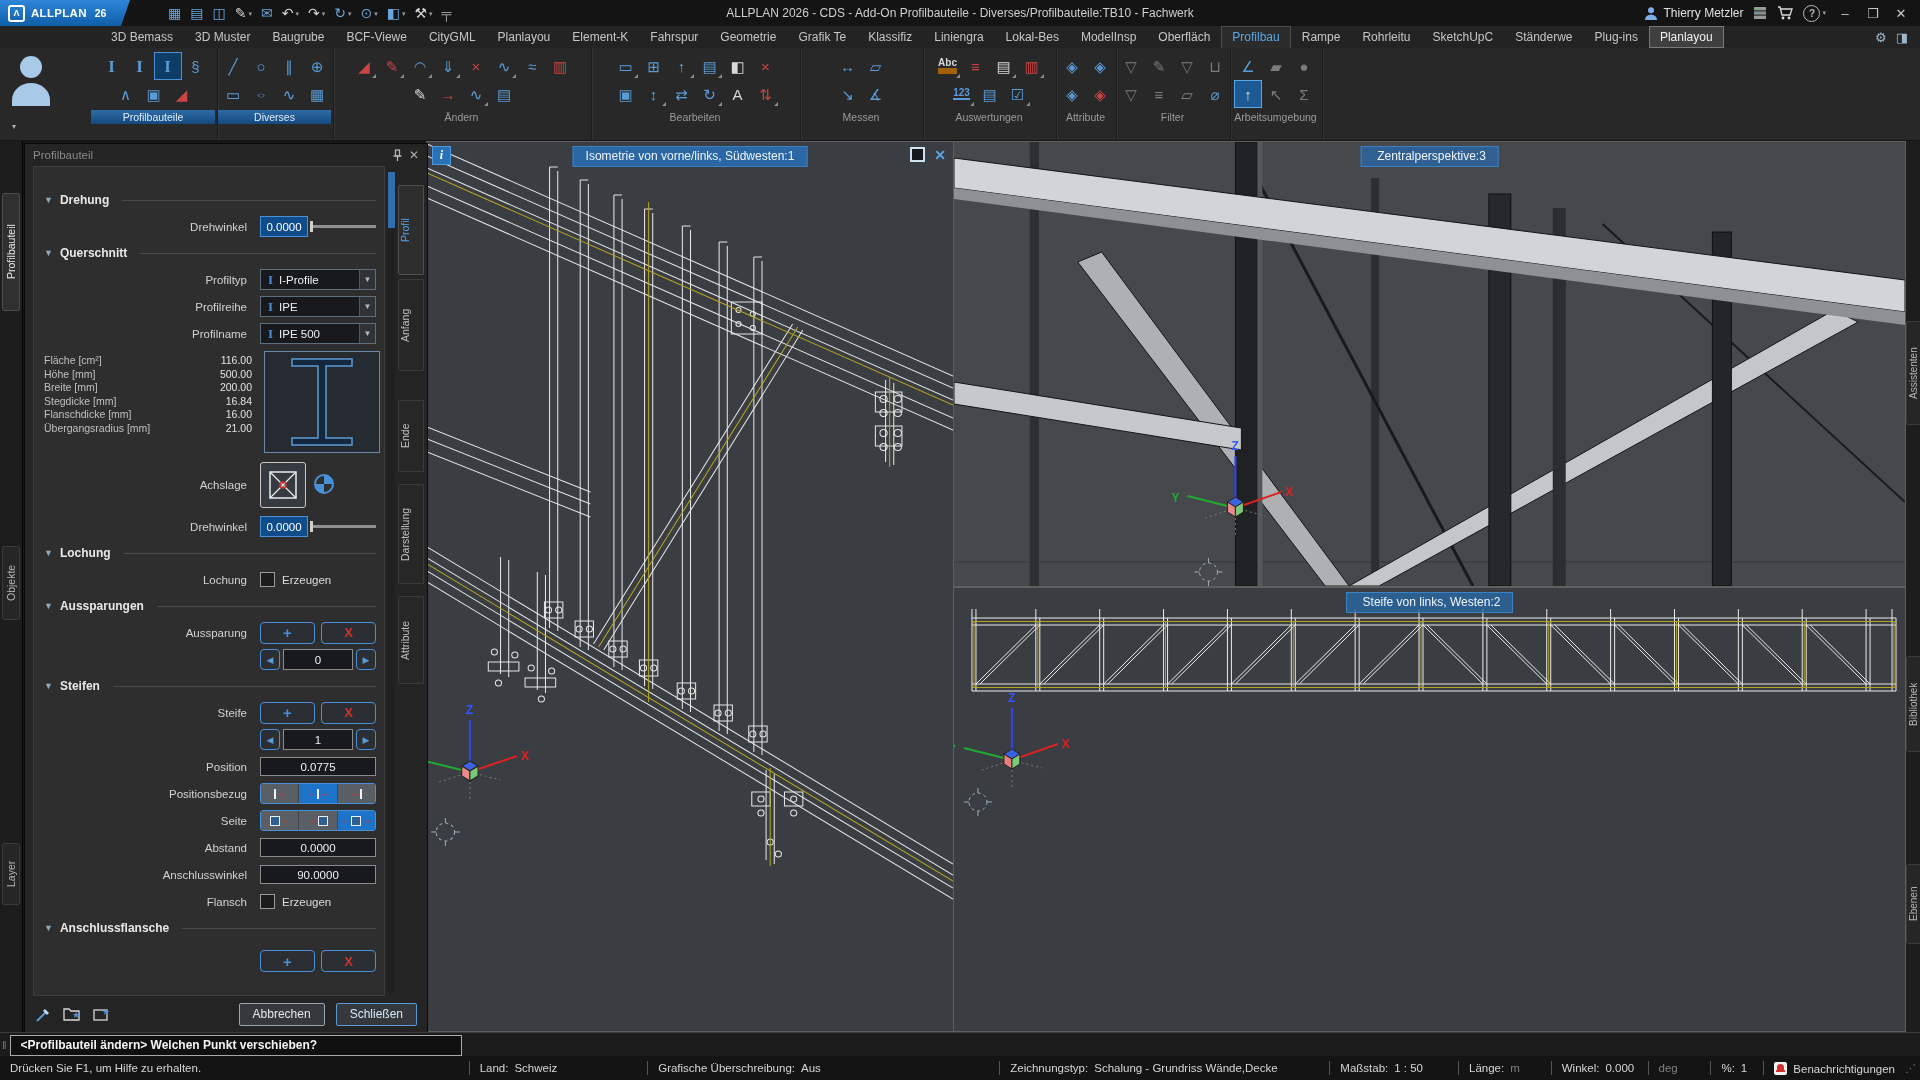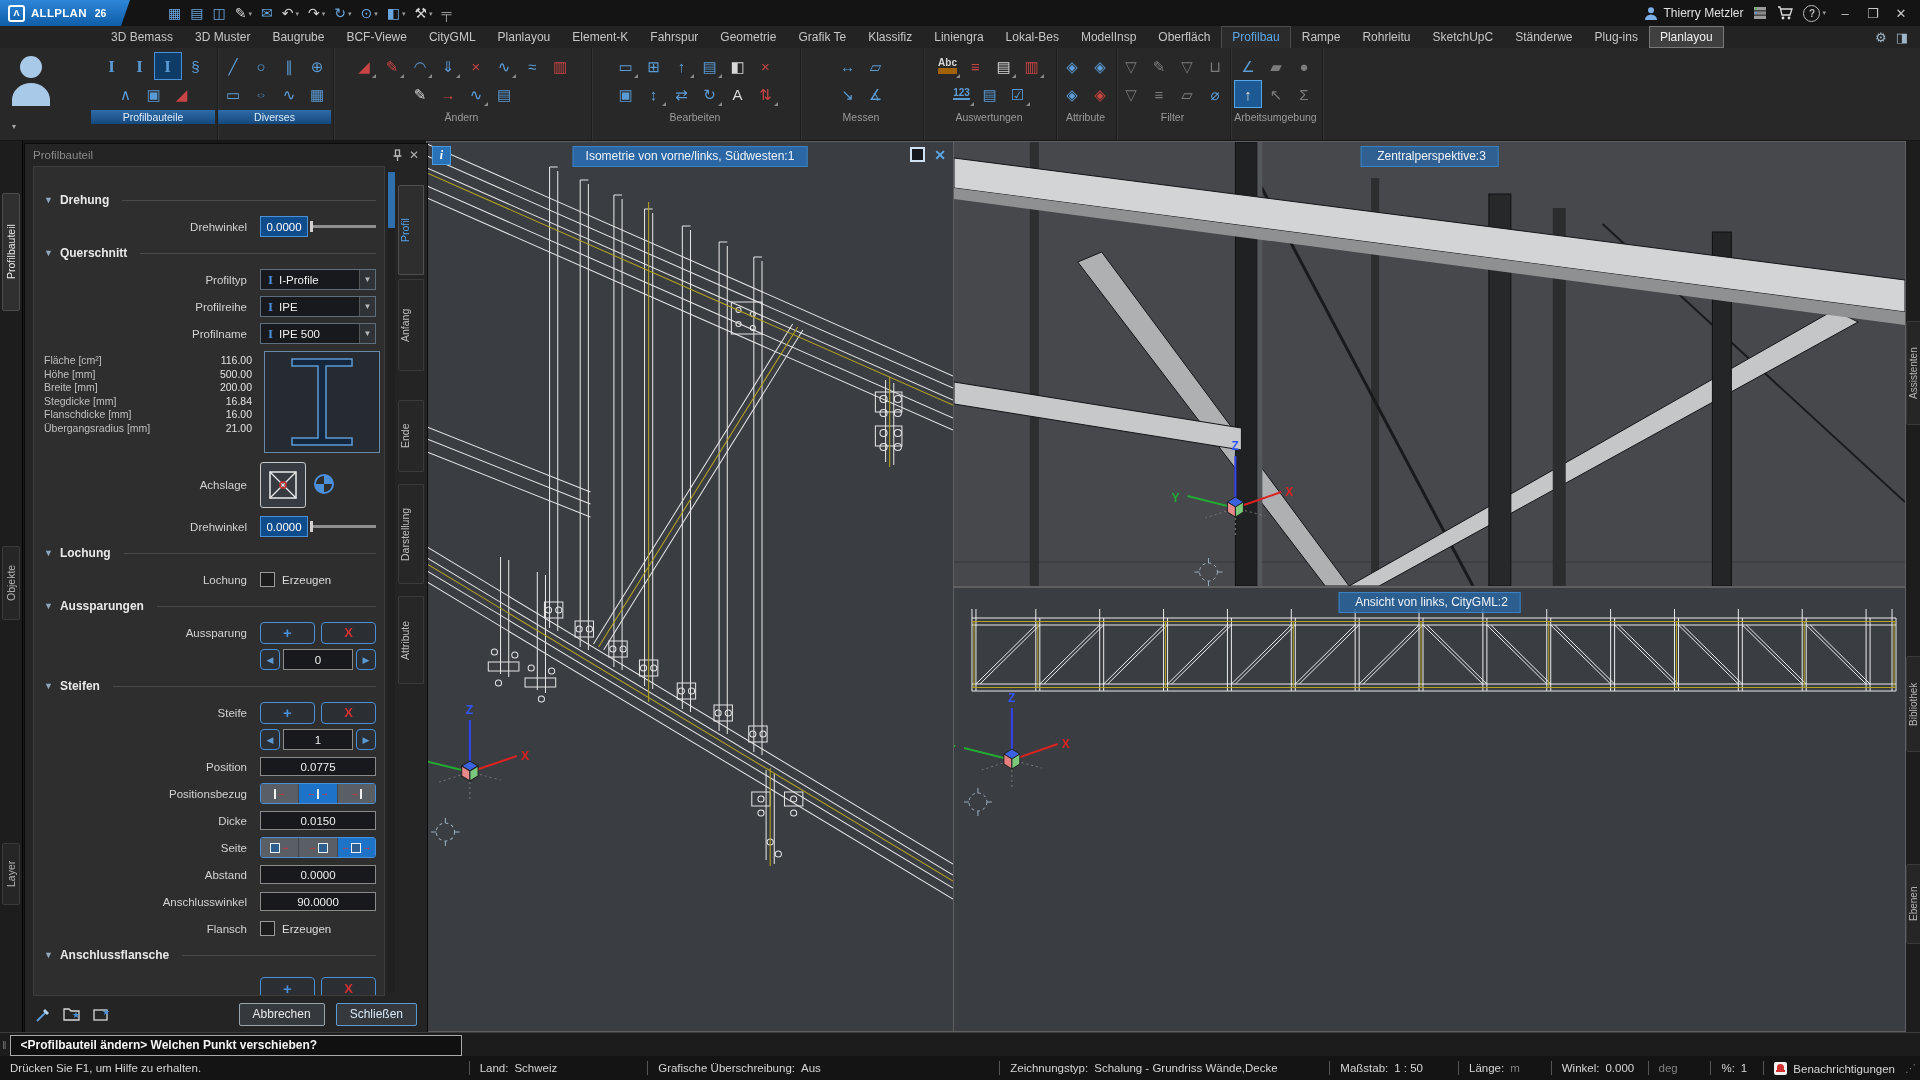--- a/index.html
+++ b/index.html
@@ -197,20 +197,21 @@
         <span class="car">▾</span>
       </span>
       <span class="qicon">
         <span style="color: rgb(216, 216, 216);">⚒</span>
         <span class="car">▾</span>
       </span>
       <span class="qicon">
         <span style="color: rgb(154, 154, 154);">╤</span>
       </span>
     </div>
+  <div class="tb-title">ALLPLAN 2026 - CDS - Add-On Profilbauteile - Diverses/Profilbauteile:TB10 - Fachwerk</div>
   <div class="tb-right">
     <span class="tb-user">
       <svg width="14" height="14" viewBox="0 0 14 14">
           <circle cx="7" cy="4.2" r="3" fill="#7db0e8"></circle>
           <path d="M1 14 a6 5.6 0 0 1 12 0 Z" fill="#7db0e8"></path>
         </svg>
       <span>Thierry Metzler</span>
     </span>
     <svg width="14" height="14" viewBox="0 0 14 14">
         <rect x="1" y="1" width="12" height="3.4" fill="#9a9a9a"></rect>
@@ -732,21 +733,21 @@
         <polygon points="0,-1 8,-6 8,4 0,9" fill="#7ac87a" stroke="#222"></polygon>
         <text x="-4" y="-58" fill="#3355ff" font-size="12" font-weight="bold">Z</text>
         <text x="50" y="-12" fill="#dd2222" font-size="12" font-weight="bold">X</text>
         <text x="-64" y="-6" fill="#22aa33" font-size="12" font-weight="bold">Y</text>
       </g>
       <g transform="translate(24,214)" stroke="#9ab0c0" fill="none">
         <circle r="9" stroke-dasharray="3,3"></circle>
         <path d="M-14 0h5M9 0h5M0 -14v5M0 9v5"></path>
       </g>
     </svg>
-    <span class="vp-title dim">Ansicht von links, CityGML:2</span>
+    <span class="vp-title dim">Steife von links, Westen:2</span>
   </div>
 
   <div class="pal">
     <div class="pal-h">
       <span>Profilbauteil</span>
       <span class="sp"></span>
       <svg width="11" height="13" viewBox="0 0 11 13">
           <rect x="3.5" y="1" width="4" height="6" fill="none" stroke="#b5b5b5" stroke-width="1.3"></rect>
           <path d="M1.5 7h8M5.5 7v5" stroke="#b5b5b5" stroke-width="1.3"></path>
         </svg>
@@ -960,26 +961,20 @@
                 <span class="ar">←</span>
                 <span class="bar"></span>
                 <span class="ar">→</span>
               </span>
           <span class="sg">
                 <span class="ar">→</span>
                 <span class="bar"></span>
               </span>
             </span>
         </span>
-      </div>
-      <div class="prow">
-        <span class="plab">Dicke</span>
-        <span class="pctl">
-            <span class="tin">0.0150</span>
-          </span>
       </div>
       <div class="prow">
         <span class="plab">Seite</span>
         <span class="pctl">
             <span class="seg">
           <span class="sg">
                 <span class="bx"></span>
                 <span class="ar">→</span>
               </span>
           <span class="sg">

